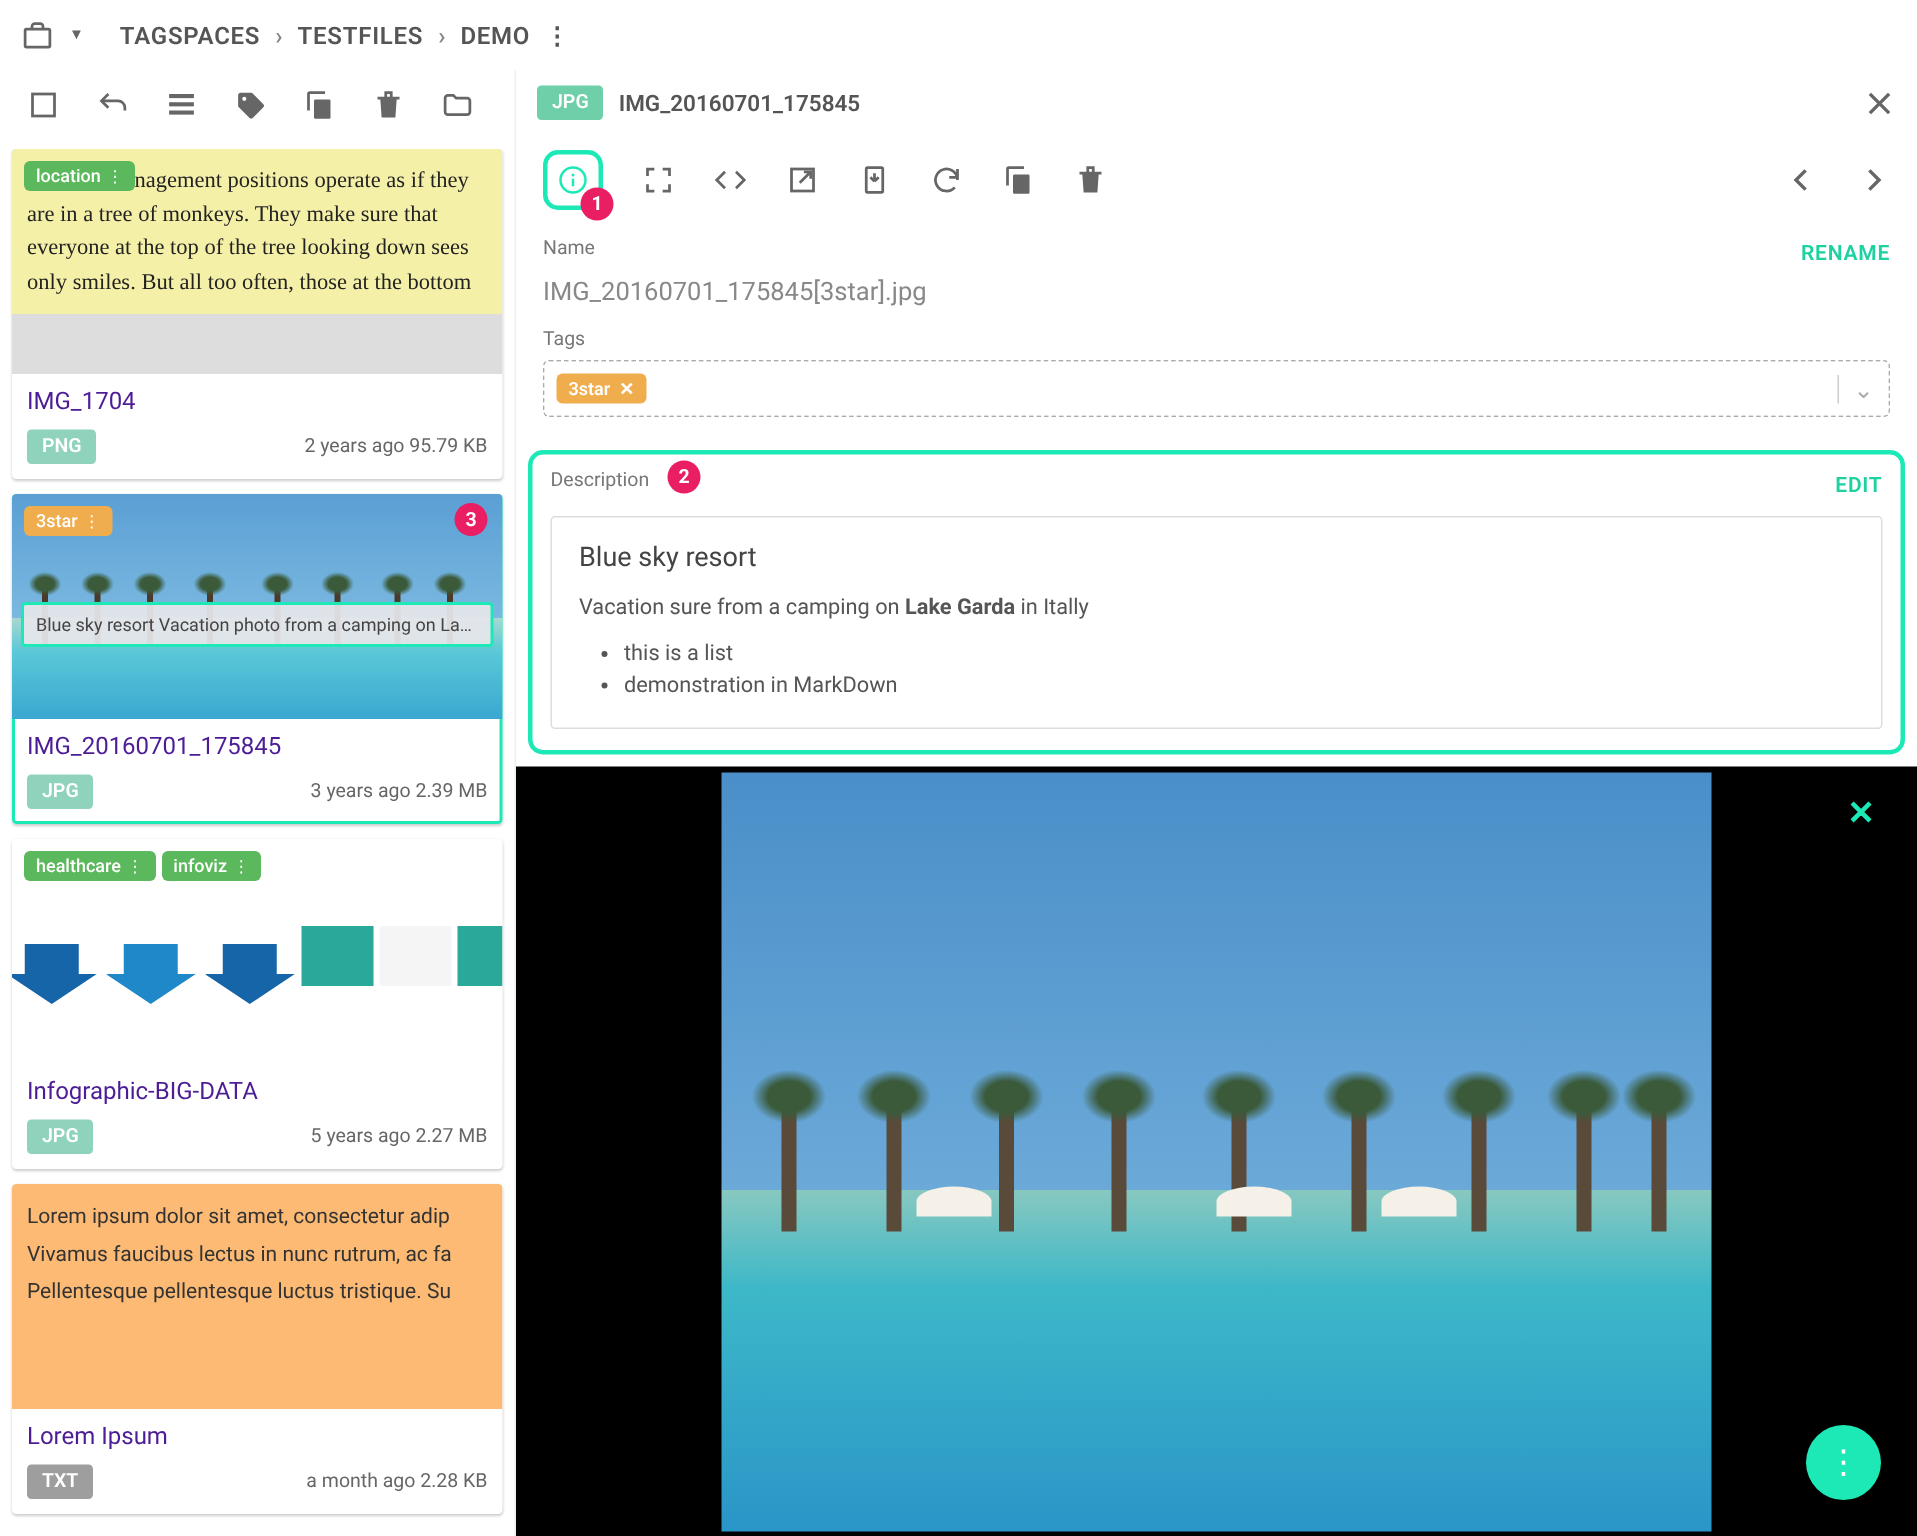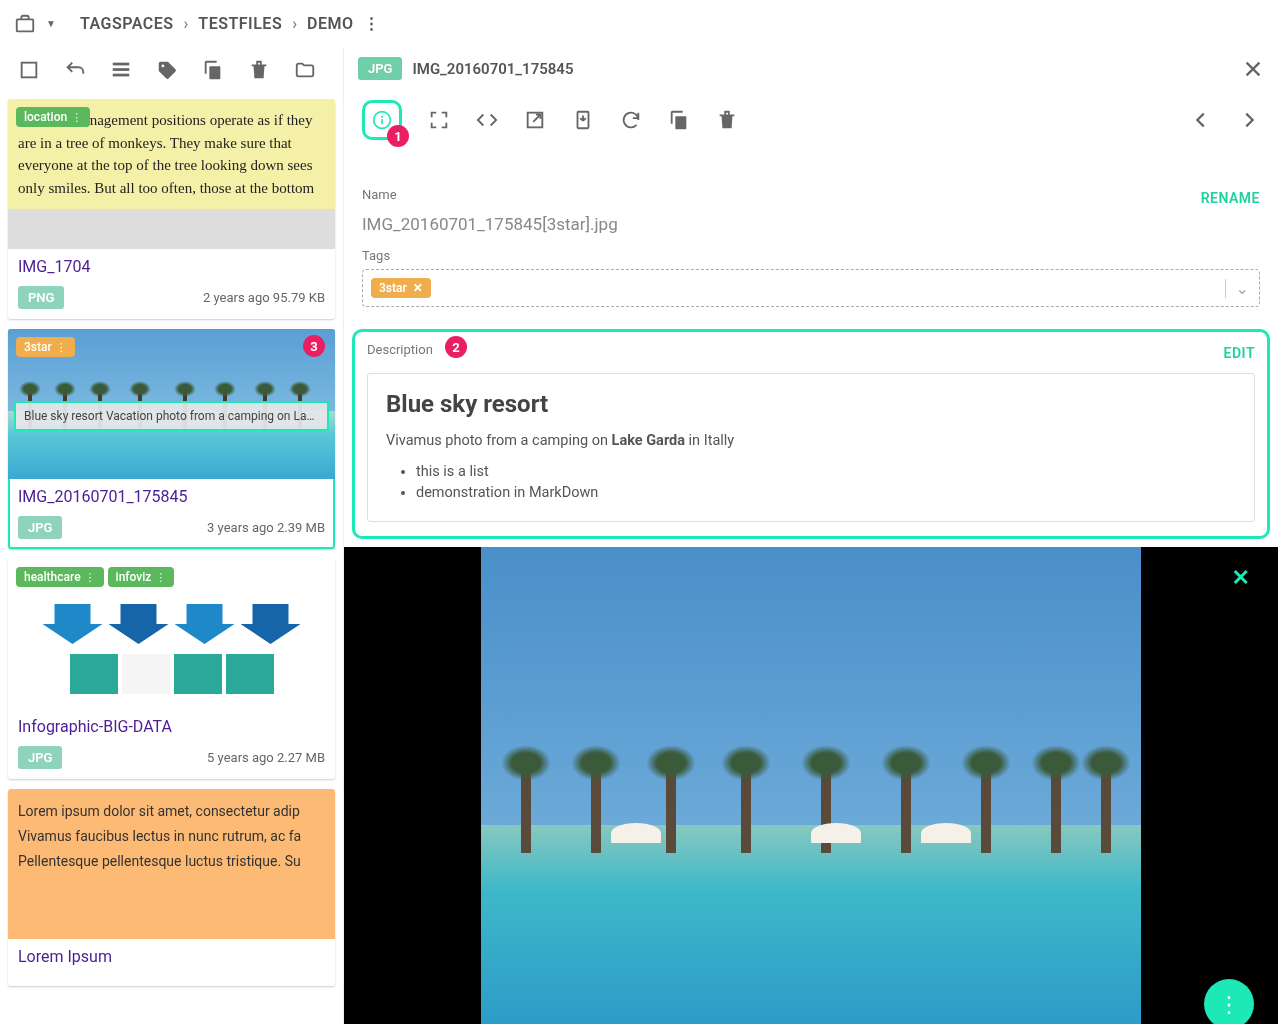--- a/index.html
+++ b/index.html
@@ -33,45 +33,45 @@
 .right { flex: 1; display: flex; flex-direction: column; min-width: 0; }
 .file-header { display: flex; align-items: center; padding: 10px 14px; gap: 10px; }
 .file-header .ext-badge { background: #6fcfa8; }
 .file-title { font-size: 15px; font-weight: 600; color: #555; flex: 1; }
 .close-x { margin-left: auto; }
 .right-toolbar { display: flex; align-items: center; gap: 26px; padding: 10px 18px 16px; }
 .right-toolbar .spacer { flex: 1; }
 .info-btn { width: 40px; height: 40px; border: 3px solid #1de9b6; border-radius: 10px; display: flex; align-items: center; justify-content: center; color: #1de9b6; position: relative; }
 .callout { position: absolute; width: 22px; height: 22px; border-radius: 50%; background: #e91e63; color: #fff; font-size: 13px; font-weight: bold; display: flex; align-items: center; justify-content: center; }
 .info-btn .callout { right: -10px; bottom: -10px; }
-.propbox { padding: 2px 18px 10px; margin-top: 29px; }
+.propbox { padding: 2px 18px 10px; }
 .label { font-size: 13px; color: #777; margin-bottom: 6px; }
 .row { display: flex; align-items: center; }
 .row .action { margin-left: auto; color: #1dd1a1; font-weight: 600; font-size: 14px; letter-spacing: 0.5px; text-align: center; }
 .filename-val { font-size: 17px; color: #888; padding: 6px 0 14px; }
 .tags-box { border: 1px dashed #aaa; border-radius: 4px; padding: 8px; display: flex; align-items: center; position: relative; margin-bottom: 12px; }
 .tags-box .chev { position: absolute; right: 10px; color: #aaa; border-left: 1px solid #ccc; padding-left: 10px; }
 .chip { background: #f0ad4e; color: #fff; font-size: 12px; font-weight: 600; padding: 3px 8px; border-radius: 4px; display: inline-flex; align-items: center; gap: 6px; }
 .chip .x { font-weight: bold; }
 .desc-section { border: 3px solid #1de9b6; border-radius: 10px; margin: 0 8px 8px; padding: 10px 12px 14px; position: relative; }
 .desc-section .callout { left: 90px; top: 4px; }
 .desc-content { background: #fff; border: 1px solid #ddd; border-radius: 3px; padding: 16px 18px; margin-top: 10px; }
-.desc-content h3 { font-size: 24px; color: #444; font-weight: 700; margin-bottom: 14px; }
+.desc-content h3 { font-size: 18px; color: #444; font-weight: 400; margin-bottom: 14px; }
 .desc-content p { font-size: 14.5px; color: #555; margin-bottom: 14px; }
 .desc-content ul { padding-left: 30px; font-size: 14.5px; color: #555; }
 .desc-content li { margin-bottom: 4px; }
 .preview { flex: 1; background: #000; position: relative; display: flex; align-items: center; justify-content: center; }
 .preview .close-green { position: absolute; top: 18px; right: 28px; color: #1de9b6; font-size: 22px; font-weight: bold; }
 .fab { position: absolute; right: 24px; bottom: 24px; width: 50px; height: 50px; border-radius: 50%; background: #1de9b6; color: #fff; display: flex; align-items: center; justify-content: center; font-size: 22px; box-shadow: 0 3px 8px rgba(0,0,0,0.3); }
 .photo { width: 660px; height: 506px; background: linear-gradient(to bottom, #4a8fc9 0%, #6ba9d8 55%, #88c8c0 55%, #3db8c8 68%, #2a95c8 100%); position: relative; overflow: hidden; }
 .palm { position: absolute; bottom: 200px; width: 10px; height: 90px; background: #5a4a3a; }
 .palm::before { content: ""; position: absolute; top: -18px; left: -20px; width: 50px; height: 36px; background: radial-gradient(ellipse, #3a5a3a 40%, transparent 70%); }
 .umbrella { position: absolute; bottom: 210px; width: 50px; height: 20px; background: #f5f0e8; border-radius: 50% 50% 0 0; }
 .highlighted-text { background: #f5f0a8; padding: 10px; font-family: Georgia, serif; font-size: 15px; line-height: 1.5; color: #222; }
-.infographic-thumb { background: #fff; display: flex; flex-direction: column; align-items: center; justify-content: center; gap: 4px; }
+.infographic-thumb { background: #fff; display: flex; flex-direction: row; align-items: center; justify-content: center; gap: 4px; }
 .arrow-down { width: 60px; height: 40px; background: #1e88c8; clip-path: polygon(20% 0, 80% 0, 80% 50%, 100% 50%, 50% 100%, 0 50%, 20% 50%); }
 .lorem-thumb { background: #fdba74; padding: 10px; font-size: 14px; line-height: 1.8; color: #333; }
 .card3-callout { position: absolute; top: 6px; right: 10px; z-index: 5; }
 .sky-thumb { background: linear-gradient(to bottom, #5a9fd4 0%, #7ab8e0 55%, #a8d8d0 55%, #5ac8d8 70%, #3aa8d0 100%); position: relative; }
 .sky-thumb .mini-palm { position: absolute; bottom: 50px; width: 4px; height: 40px; background: #4a3a2a; }
 .sky-thumb .mini-palm::before { content:""; position:absolute; top:-8px; left:-9px; width:22px; height:16px; background: radial-gradient(ellipse,#3a5a3a 40%,transparent 70%); }
 </style>
 </head>
 <body>
 
@@ -221,20 +221,24 @@
             </div>
           </div>
         </div>
 
         <div class="card">
           <div class="thumb lorem-thumb" style="white-space:pre-line">Lorem ipsum dolor sit amet, consectetur adip
 Vivamus faucibus lectus in nunc rutrum, ac fa
 Pellentesque pellentesque luctus tristique. Su</div>
           <div class="card-body">
             <div class="card-title">Lorem Ipsum</div>
+            <div class="card-footer">
+              <span class="ext-badge txt">TXT</span>
+              <span class="meta">a month ago 2.28 KB</span>
+            </div>
           </div>
         </div>
       </div>
     </div>
 
     <div class="right">
       <div class="file-header">
         <span class="ext-badge">JPG</span>
         <span class="file-title">IMG_20160701_175845</span>
         <span class="ic close-x">
@@ -322,21 +326,21 @@
       </div>
 
       <div class="desc-section">
         <span class="callout">2</span>
         <div class="row">
           <div class="label">Description</div>
           <div class="action">EDIT</div>
         </div>
         <div class="desc-content">
           <h3>Blue sky resort</h3>
-          <p><span>Vivamus photo from a camping on </span><b>Lake Garda</b><span> in Itally</span></p>
+          <p><span>Vacation sure from a camping on </span><b>Lake Garda</b><span> in Itally</span></p>
           <ul>
             <li>this is a list</li>
             <li>demonstration in MarkDown</li>
           </ul>
         </div>
       </div>
 
       <div class="preview">
         <span class="close-green">✕</span>
         <div class="photo">

